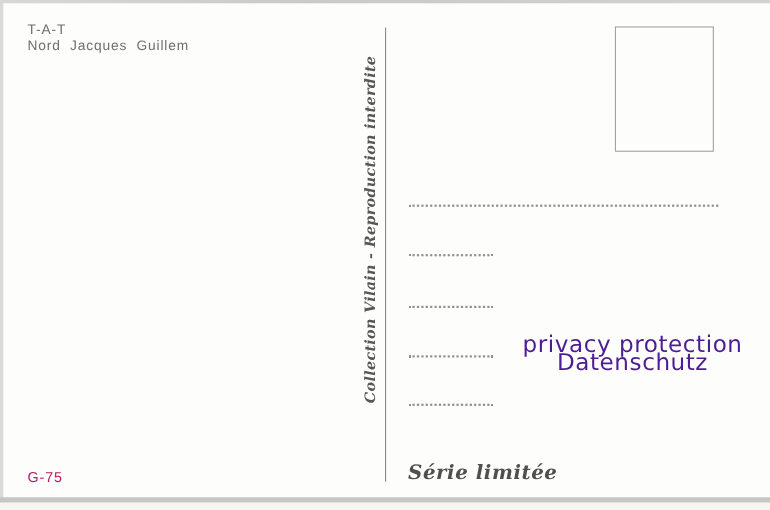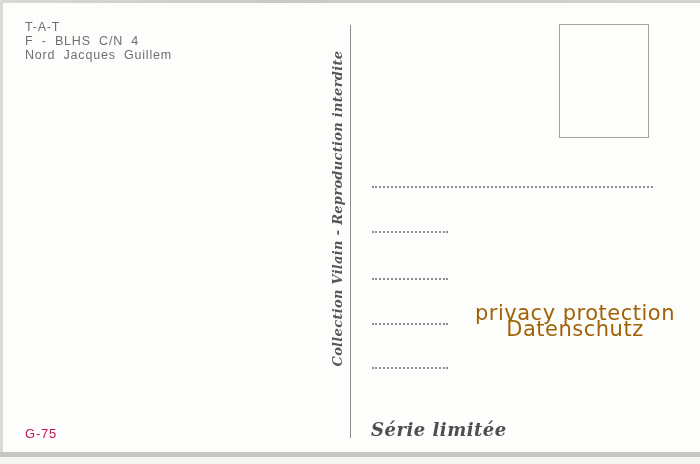--- a/index.html
+++ b/index.html
@@ -96,21 +96,21 @@
   .dotted.l3    { left: 372px; top: 278px; width: 76px; }
   .dotted.l4    { left: 372px; top: 323px; width: 76px; }
   .dotted.l5    { left: 372px; top: 367px; width: 76px; }
   
   .watermark {
     position: absolute;
     left: 455px;
     top: 305px;
     width: 240px;
     text-align: center;
-    color: #a16207;
+    color: #4c1d95;
     font-size: 21px;
     line-height: 16px;
     font-family: "DejaVu Sans", sans-serif;
     letter-spacing: 0.5px;
   }
   
   .code {
     position: absolute;
     left: 25px;
     top: 426px;
@@ -137,21 +137,20 @@
 
 <div class="scan">
 
   <div class="edge-top"></div>
   <div class="edge-left"></div>
   <div class="edge-bottom"></div>
   <div class="below-card"></div>
 
   <div class="publisher">
     <div>T-A-T</div>
-    <div>F - BLHS C/N 4</div>
     <div>Nord Jacques Guillem</div>
   </div>
 
   <div class="divider-line"></div>
   <div class="divider-note">Collection Vilain - Reproduction interdite</div>
 
   <div class="stamp-box"></div>
 
   <div class="dotted long"></div>
   <div class="dotted l2"></div>

